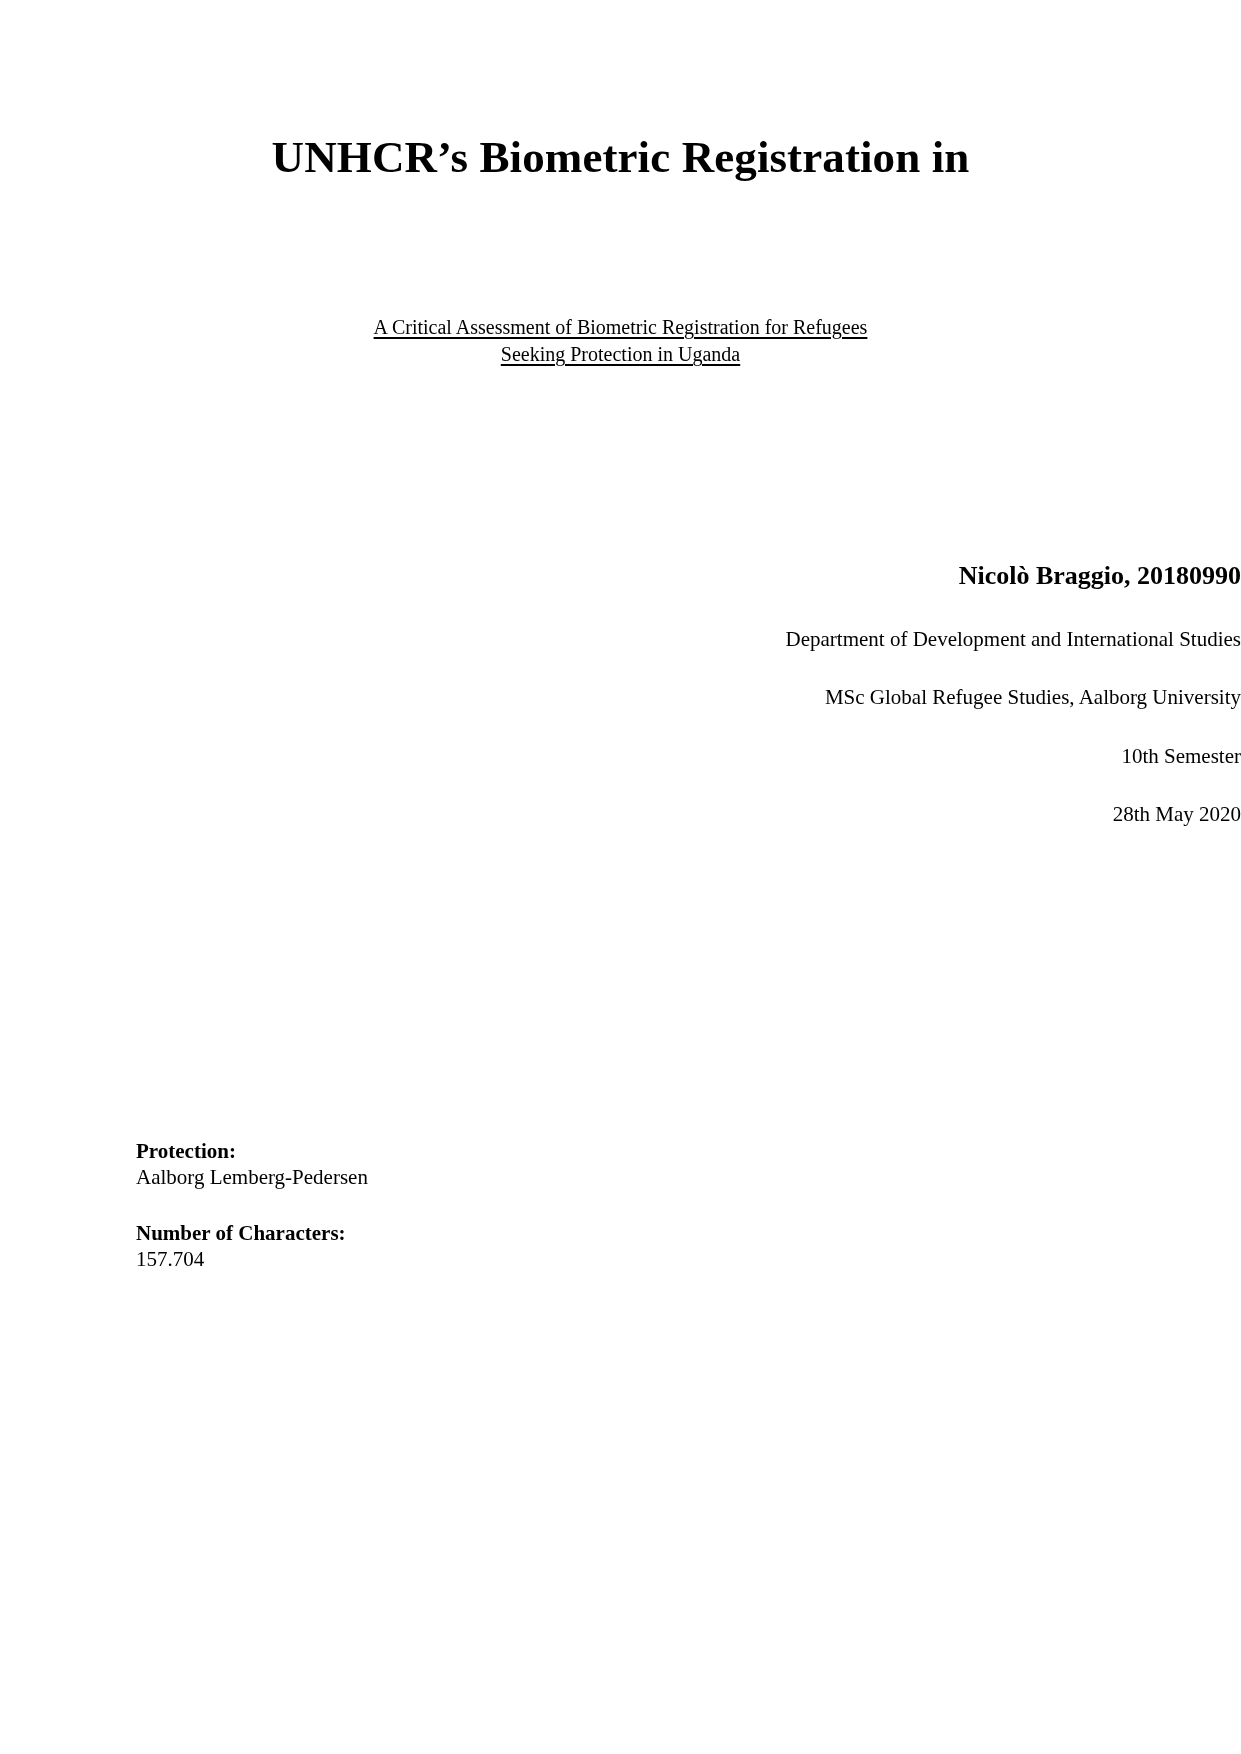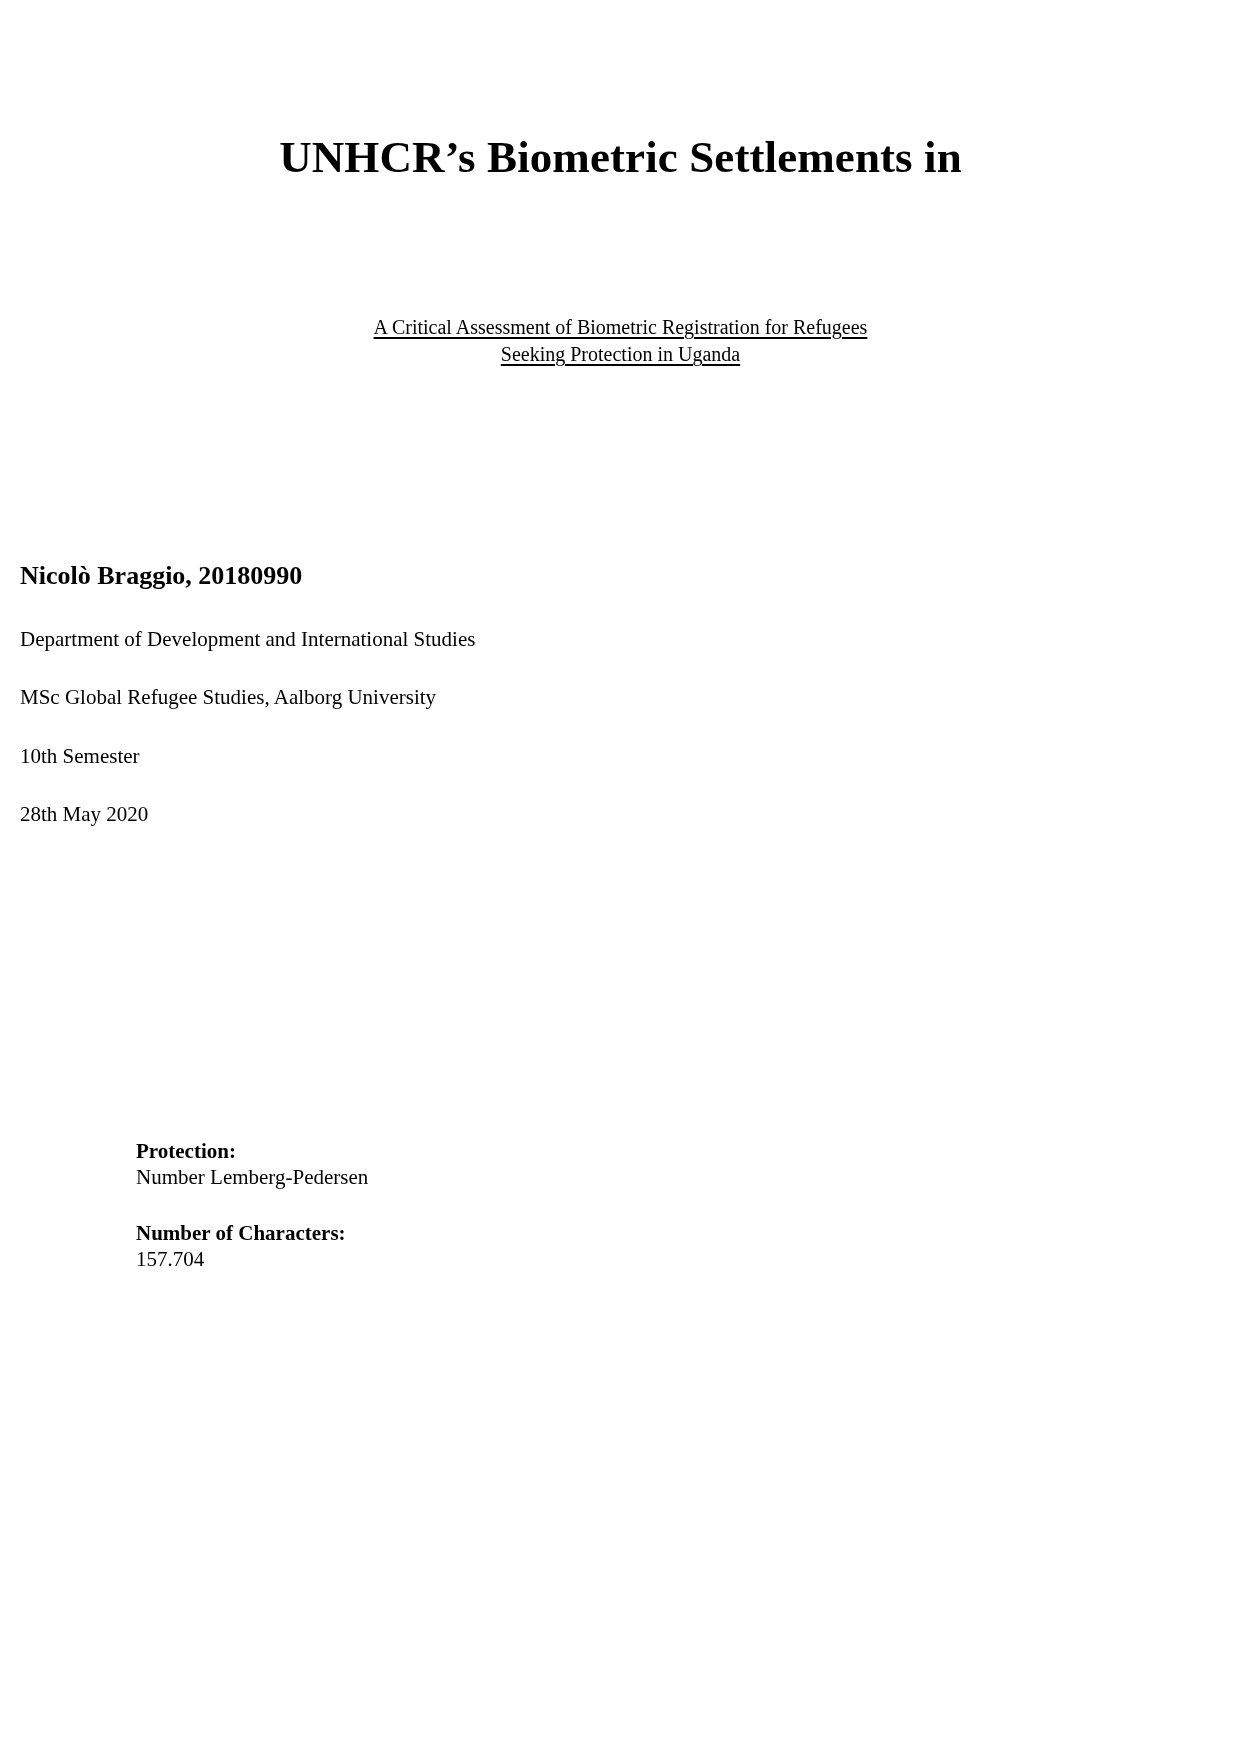--- a/index.html
+++ b/index.html
@@ -60,24 +60,24 @@
     display: inline-block;
     text-decoration: underline;
     text-underline-offset: 3px;
     text-decoration-thickness: 1.5px;
   }
   .sline-wrap { display: block; }
 
   
   .author-block {
     position: absolute;
-    left: 0;
+    left: 12px;
     right: 0;
     top: 560px;
-    text-align: left;
+    text-align: right;
     padding-left: 20px;
   }
   .author-name {
     font-size: 26px;
     font-weight: bold;
     margin: 0 0 36px 0;
     line-height: 1.2;
   }
   .affil-line {
     font-size: 21px;
@@ -115,21 +115,21 @@
     margin: 0;
   }
 </style>
 </head>
 <body>
 
 <div class="page">
 
   <div class="title-block">
     <h1 class="doc-title">
-      <span class="tline">UNHCR’s Biometric Settlements in</span>
+      <span class="tline">UNHCR’s Biometric Registration in</span>
     </h1>
   </div>
 
   <div class="subtitle-block">
     <h2 class="doc-subtitle">
       <span class="sline-wrap"><span class="sline">A Critical Assessment of Biometric Registration for Refugees</span></span>
       <span class="sline-wrap"><span class="sline">Seeking Protection in Uganda</span></span>
     </h2>
   </div>
 
@@ -137,21 +137,21 @@
     <p class="author-name">Nicolò Braggio, 20180990</p>
     <p class="affil-line">Department of Development and International Studies</p>
     <p class="affil-line">MSc Global Refugee Studies, Aalborg University</p>
     <p class="affil-line">10th Semester</p>
     <p class="affil-line last">28th May 2020</p>
   </div>
 
   <div class="meta-block">
     <div class="meta-group">
       <p class="meta-label">Protection:</p>
-      <p class="meta-value">Number Lemberg-Pedersen</p>
+      <p class="meta-value">Aalborg Lemberg-Pedersen</p>
     </div>
     <div class="meta-group">
       <p class="meta-label">Number of Characters:</p>
       <p class="meta-value">157.704</p>
     </div>
   </div>
 
 </div>
 
 </body></html>

